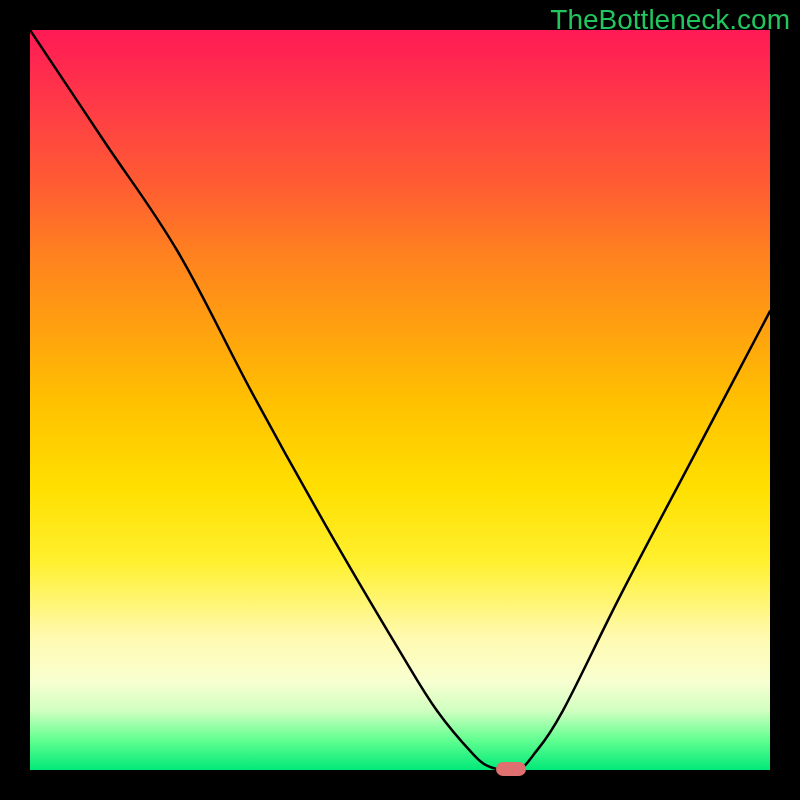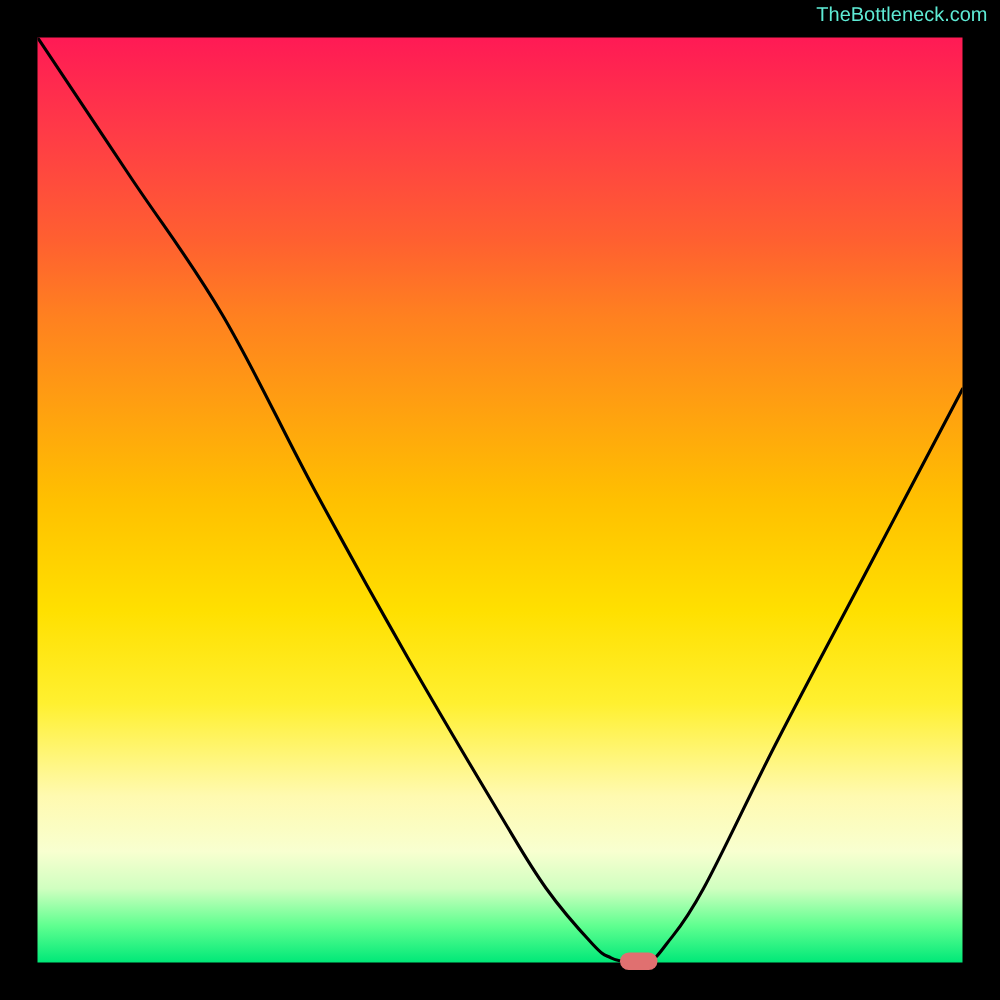--- a/index.html
+++ b/index.html
@@ -9,22 +9,22 @@
     height: 800px;
     background: #000;
     font-family: Arial, sans-serif;
     position: relative;
     overflow: hidden;
   }
   .watermark {
     position: absolute;
     top: 4px;
     right: 10px;
-    color: #5eead4;
-    font-size: 16px;
+    color: #22c55e;
+    font-size: 28px;
     font-weight: 500;
     z-index: 10;
   }
   .plot-area {
     position: absolute;
     left: 30px;
     top: 30px;
     width: 740px;
     height: 740px;
   }

